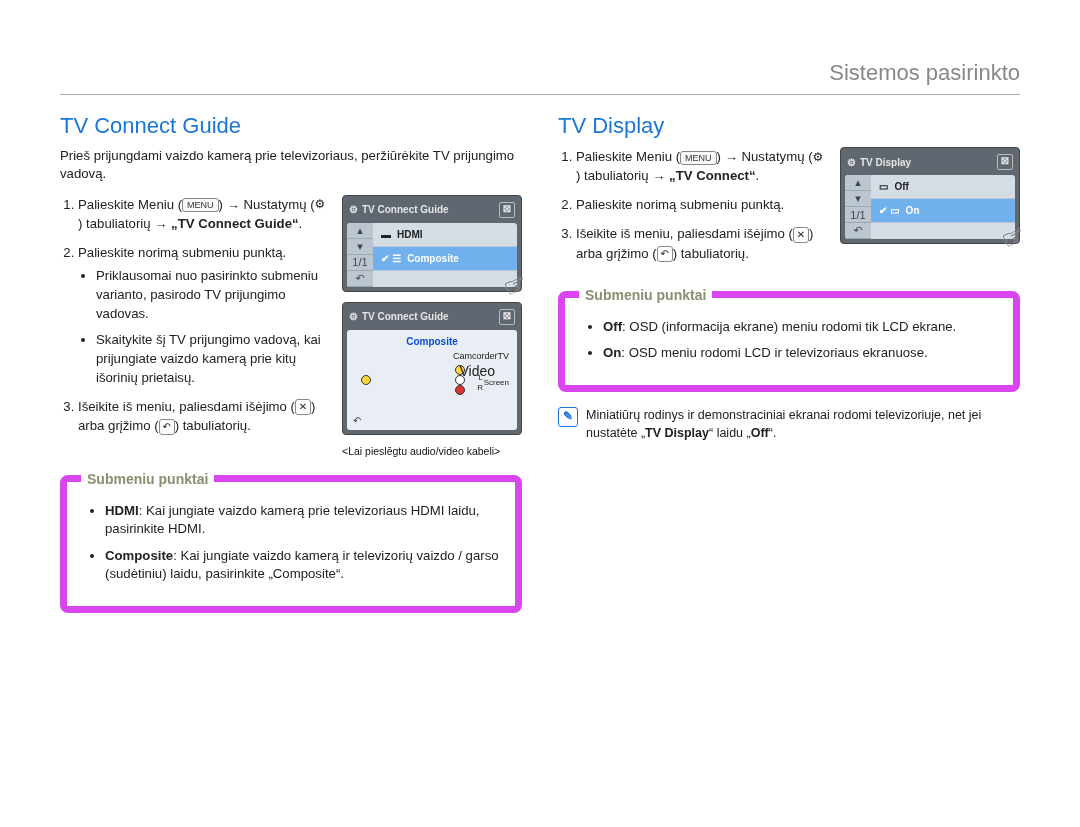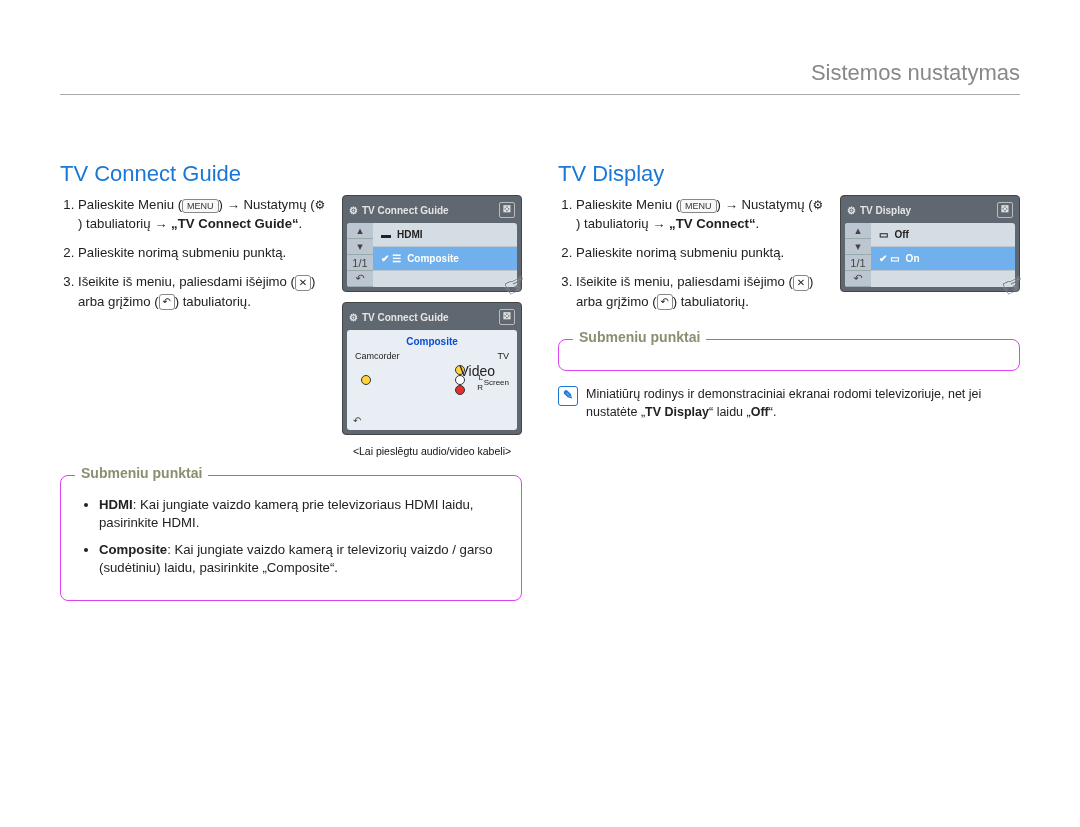--- a/index.html
+++ b/index.html
@@ -24,21 +24,20 @@
     margin-bottom: 18px;
     font-weight: 400;
   }
   .columns {
     display: flex;
     gap: 36px;
   }
   .col {
     flex: 1;
     min-width: 0;
-    margin-top: 48px;
   }
   h2.section {
     color: #1a77d5;
     font-weight: 400;
     font-size: 22px;
     margin: 0 0 8px 0;
   }
   .intro {
     margin: 0 0 12px 0;
     line-height: 1.35;
@@ -156,55 +155,54 @@
     display: flex;
     gap: 6px;
     align-items: center;
     font-weight: bold;
   }
   .shot-item.selected {
     background: #6fb0ed;
     color: #fff;
   }
   .shot-caption {
-    text-align: center;
     font-size: 10.5px;
     margin-top: 2px;
     color: #111;
   }
   .shot-diagram {
     background: #e8eef3;
     border-radius: 3px;
     min-height: 88px;
     padding: 6px 8px;
     display: flex;
     flex-direction: column;
     color: #0a4dd0;
     position: relative;
   }
   .diag-title { font-weight: bold; text-align: center; margin-bottom: 4px; }
   .diag-row {
     display: flex;
-    justify-content: space-between;
+    justify-content: flex-end;
     font-size: 9px;
     color: #222;
   }
   .diag-conn {
     height: 28px;
     position: relative;
     margin: 4px 0;
   }
   .diag-conn .dot {
     position: absolute;
     width: 8px; height: 8px;
     border-radius: 50%;
     border: 1px solid #333;
   }
   .submenu-box {
-    border: 1px solid #d946ef;
+    border: 7px solid #d946ef;
     border-radius: 8px;
     padding: 16px 16px 14px 16px;
     margin-top: 18px;
     position: relative;
   }
   .submenu-label {
     position: absolute;
     top: -11px;
     left: 14px;
     background: #fff;
@@ -254,35 +252,40 @@
     font-size: 14px;
     font-weight: bold;
   }
   strong { font-weight: bold; }
 </style>
 </head>
 <body>
 
 <div class="page">
 
-  <div class="header-title">Sistemos nustatymas</div>
+  <div class="header-title">Sistemos pasirinkto</div>
 
   <div class="columns">
 
     <div class="col">
       <h2 class="section">TV Connect Guide</h2>
+      <p class="intro">Prieš prijungdami vaizdo kamerą prie televizoriaus, peržiūrėkite TV prijungimo vadovą.</p>
 
       <div class="flex-row">
         <div class="steps">
           <ol class="steps-list">
             <li>
               <span>Palieskite Meniu (</span><span class="mini-btn">MENU</span><span>) → Nustatymų (</span><span class="icon-gear">⚙</span><span>) tabuliatorių → </span><strong>„TV Connect Guide“</strong><span>.</span>
             </li>
             <li>
               <span>Palieskite norimą submeniu punktą.</span>
+              <ul class="sub">
+                <li>Priklausomai nuo pasirinkto submeniu varianto, pasirodo TV prijungimo vadovas.</li>
+                <li>Skaitykite šį TV prijungimo vadovą, kai prijungiate vaizdo kamerą prie kitų išorinių prietaisų.</li>
+              </ul>
             </li>
             <li>
               <span>Išeikite iš meniu, paliesdami išėjimo (</span><span class="icon-x">✕</span><span>) arba grįžimo (</span><span class="icon-back">↶</span><span>) tabuliatorių.</span>
             </li>
           </ol>
         </div>
 
         <div>
 
           <div class="screenshot">
@@ -379,20 +382,24 @@
                 <div class="shot-item selected">✔ ▭ <span>On</span></div>
               </div>
             </div>
             <div class="hand">☞</div>
           </div>
         </div>
       </div>
 
       <div class="submenu-box">
         <div class="submenu-label">Submeniu punktai</div>
+        <ul>
+          <li><strong>Off</strong><span>: OSD (informacija ekrane) meniu rodomi tik LCD ekrane.</span></li>
+          <li><strong>On</strong><span>: OSD meniu rodomi LCD ir televizoriaus ekranuose.</span></li>
+        </ul>
       </div>
 
       <div class="note-row">
         <div class="note-icon">✎</div>
         <div>
           <span>Miniatiūrų rodinys ir demonstraciniai ekranai rodomi televizoriuje, net jei nustatėte „</span><strong>TV Display</strong><span>“ laidu „</span><strong>Off</strong><span>“.</span>
         </div>
       </div>
     </div>
 

